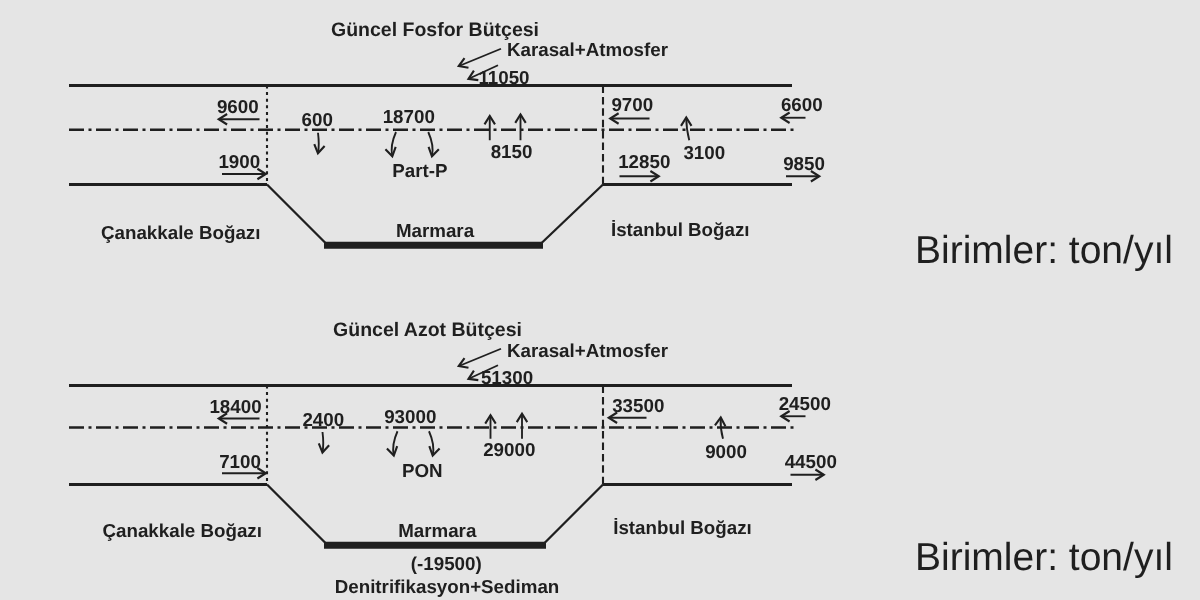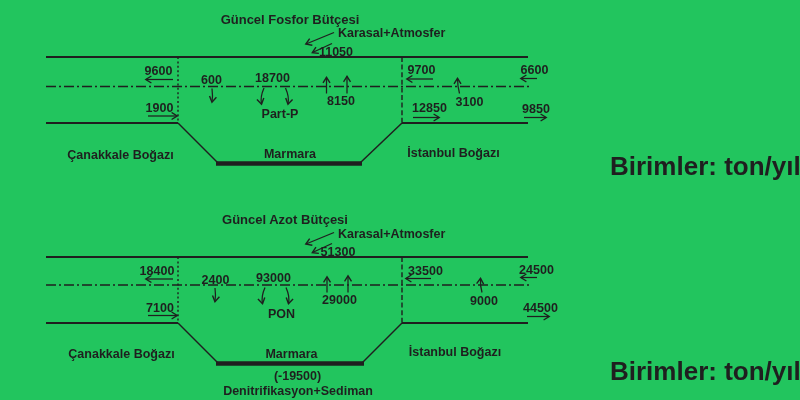--- a/index.html
+++ b/index.html
@@ -1,31 +1,31 @@
 <!DOCTYPE html>
 <html><head>
 <meta charset="utf-8">
 <style>
   html,body{margin:0;padding:0;background:#ffffff;}
-  .stage{position:relative;width:800px;height:400px;background:#22c55e;overflow:hidden;
+  .stage{position:relative;width:800px;height:400px;background:#e5e5e5;overflow:hidden;
          font-family:"Liberation Sans",sans-serif;}
   svg text{font-family:"Liberation Sans",sans-serif;font-weight:bold;fill:#1f1f1f;}
   .num{font-size:12.5px;text-anchor:middle;}
   .lbl{font-size:12.5px;text-anchor:middle;}
   .ttl{font-size:13px;text-anchor:middle;}
   .src{font-size:12.5px;text-anchor:start;}
   .ln{stroke:#1f1f1f;stroke-width:1.9;fill:none;}
   .thin{stroke:#1f1f1f;stroke-width:1.5;fill:none;}
   .thick{stroke:#1f1f1f;stroke-width:4.6;fill:none;}
   .dashdot{stroke:#1f1f1f;stroke-width:1.7;fill:none;stroke-dasharray:10 3 2 3;}
   .vdot{stroke:#1f1f1f;stroke-width:1.4;fill:none;stroke-dasharray:2 2.4;}
   .vdash{stroke:#1f1f1f;stroke-width:1.4;fill:none;stroke-dasharray:5 2.6;}
   .arrow{stroke:#1f1f1f;stroke-width:1.25;fill:none;marker-end:url(#ah);}
   .units{position:absolute;left:610px;width:190px;color:#1f1f1f;font-size:26px;
-         font-weight:700;white-space:nowrap;}
+         font-weight:400;white-space:nowrap;}
   .units-top{top:151px;}
   .units-bottom{top:356px;}
 </style>
 </head>
 <body>
 
 <div class="stage">
 
 <svg width="800" height="400" viewBox="0 0 800 400">
   <defs>

